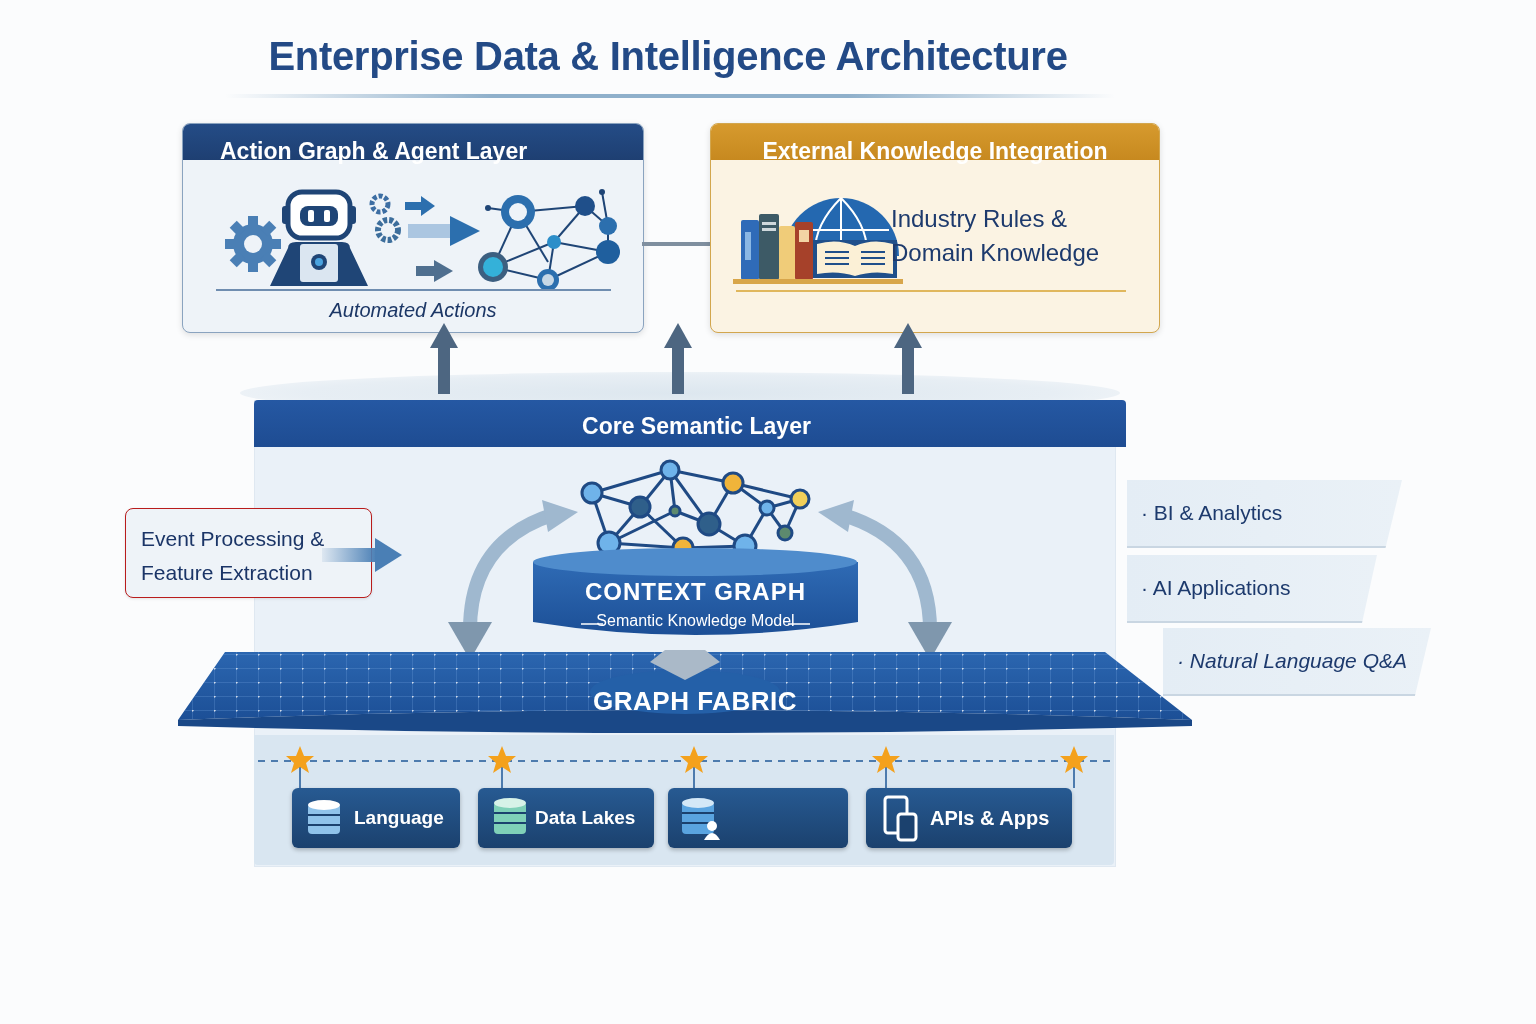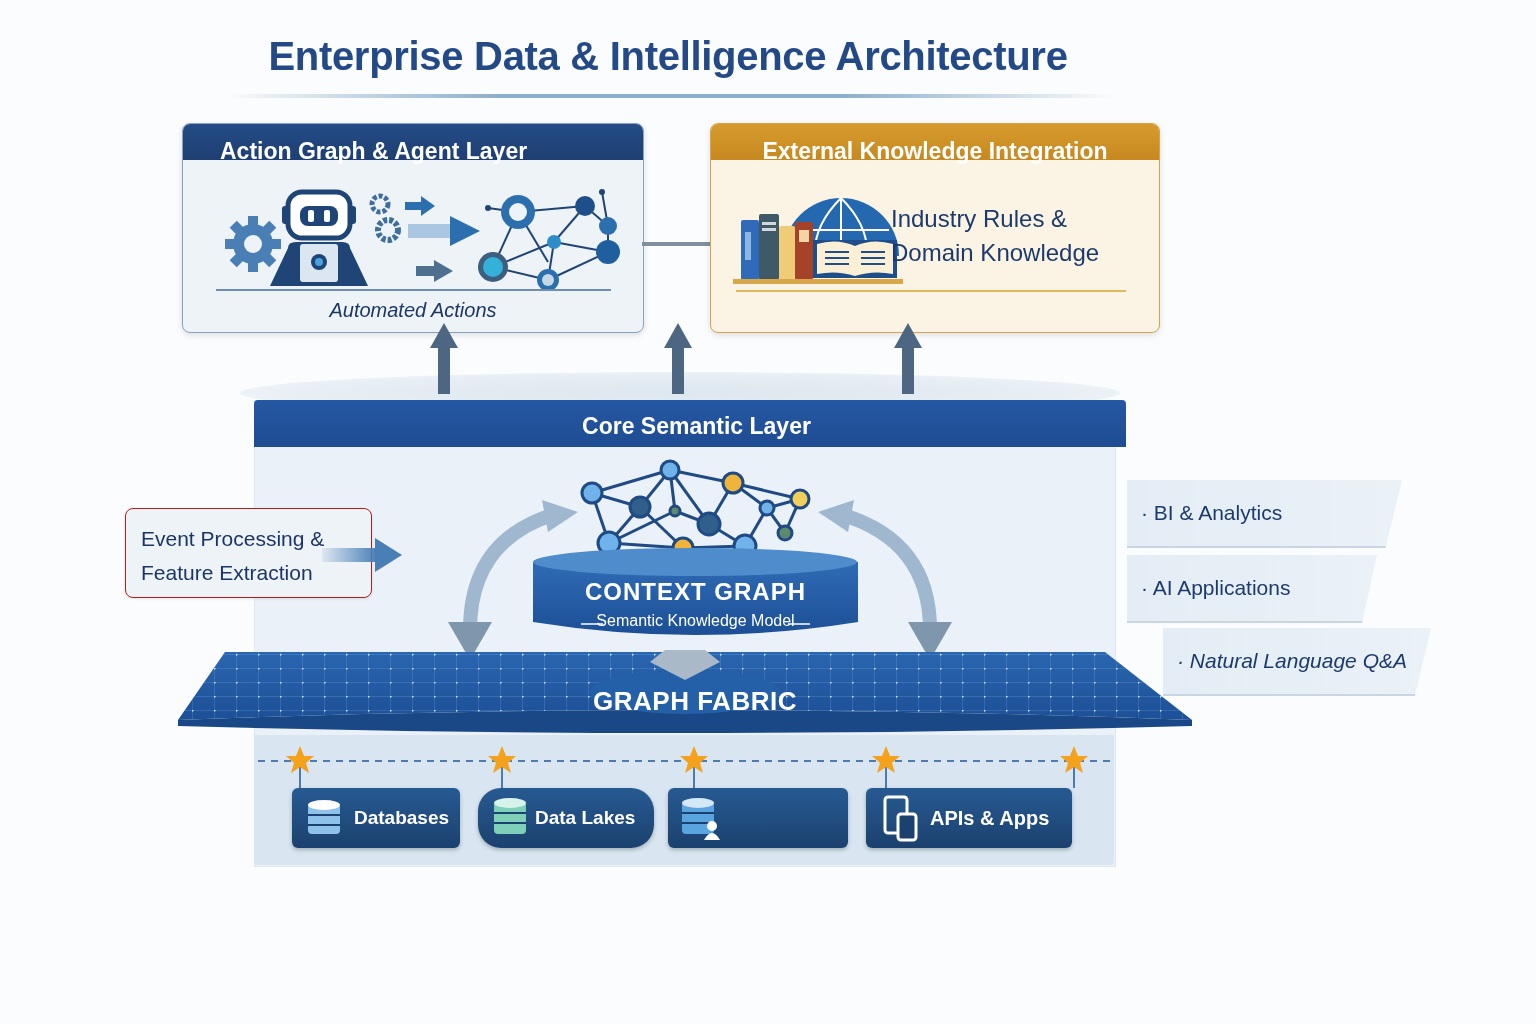--- a/index.html
+++ b/index.html
@@ -331,23 +331,23 @@
   <svg class="abs" style="left:12px;top:10px" width="40" height="42">
     <g fill="#8fc2ea">
         <rect x="4" y="6" width="32" height="30" rx="4"></rect>
       </g>
     <ellipse cx="20" cy="7" rx="16" ry="5" fill="#fff"></ellipse>
     <g stroke="#1b416e" stroke-width="2">
         <line x1="4" y1="17" x2="36" y2="17"></line>
         <line x1="4" y1="27" x2="36" y2="27"></line>
       </g>
   </svg>
-  <span class="lbl" style="left:62px">Databases</span>
-</div>
-<div class="abs source" style="left:478px;width:176px;font-size:19px;border-radius:23px;">
+  <span class="lbl" style="left:62px">Language</span>
+</div>
+<div class="abs source" style="left:478px;width:176px;font-size:19px;">
   <svg class="abs" style="left:12px;top:8px" width="40" height="44">
     <rect x="4" y="6" width="32" height="32" rx="4" fill="#7fd0b8"></rect>
     <ellipse cx="20" cy="7" rx="16" ry="5" fill="#d7f2e8"></ellipse>
     <g stroke="#1b416e" stroke-width="2">
         <line x1="4" y1="17" x2="36" y2="17"></line>
         <line x1="4" y1="27" x2="36" y2="27"></line>
       </g>
   </svg>
   <span class="lbl" style="left:57px">Data Lakes</span>
 </div>

